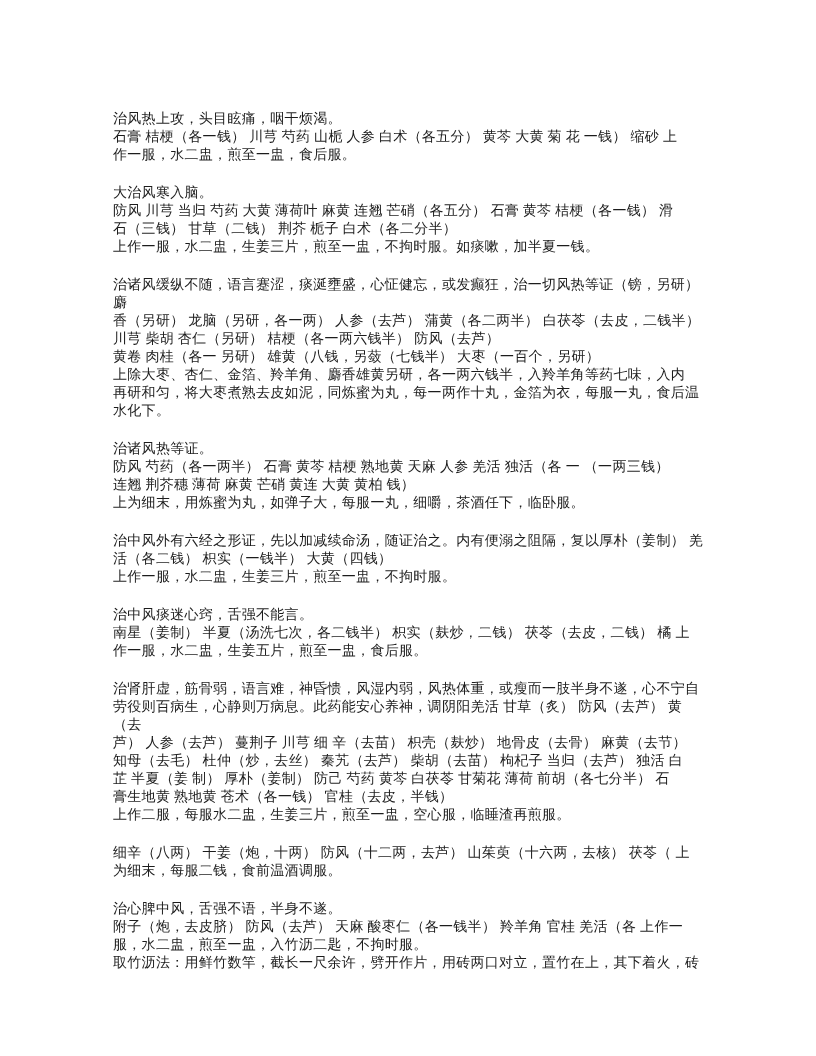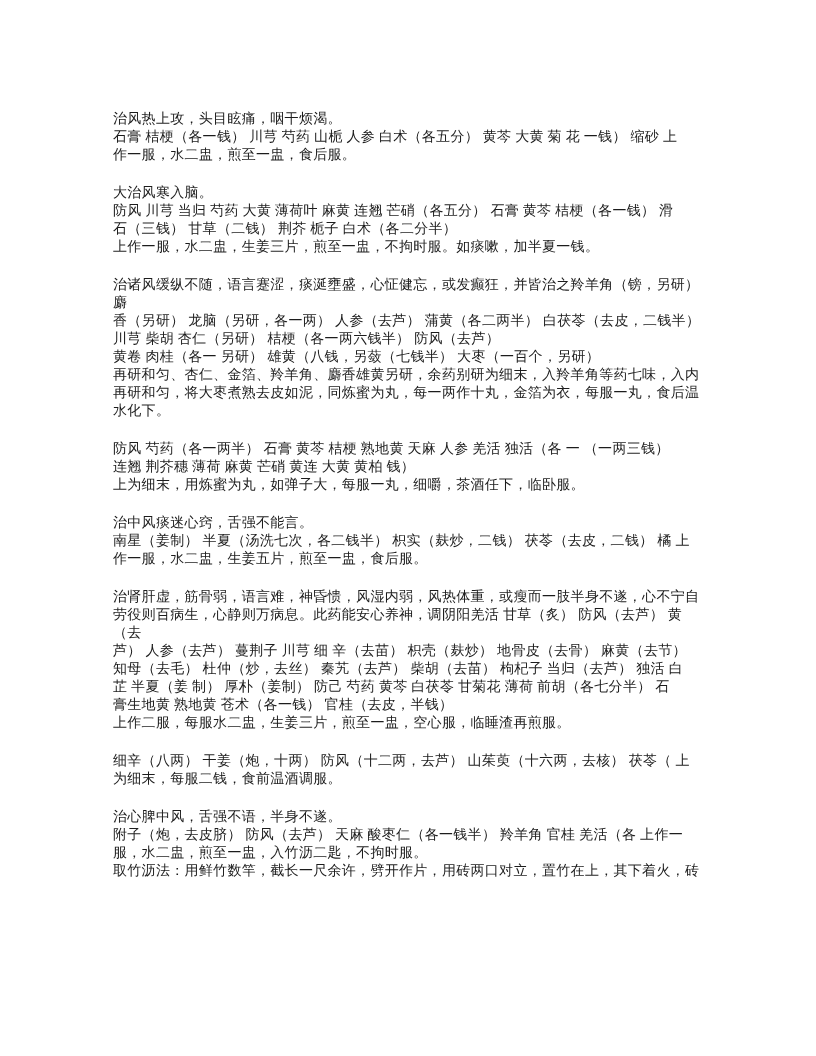--- a/index.html
+++ b/index.html
@@ -47,35 +47,41 @@
     </div>
 
     <div class="paragraph">
       <div class="line">大治风寒入脑。</div>
       <div class="line">防风 川芎 当归 芍药 大黄 薄荷叶 麻黄 连翘 芒硝（各五分） 石膏 黄芩 桔梗（各一钱） 滑</div>
       <div class="line">石（三钱） 甘草（二钱） 荆芥 栀子 白术（各二分半）</div>
       <div class="line">上作一服，水二盅，生姜三片，煎至一盅，不拘时服。如痰嗽，加半夏一钱。</div>
     </div>
 
     <div class="paragraph">
-      <div class="line">治诸风缓纵不随，语言蹇涩，痰涎壅盛，心怔健忘，或发癫狂，并皆治之羚羊角（镑，另研） 麝</div>
+      <div class="line">治诸风缓纵不随，语言蹇涩，痰涎壅盛，心怔健忘，或发癫狂，治一切风热等证（镑，另研） 麝</div>
       <div class="line">香（另研） 龙脑（另研，各一两） 人参（去芦） 蒲黄（各二两半） 白茯苓（去皮，二钱半）</div>
       <div class="line">川芎 柴胡 杏仁（另研） 桔梗（各一两六钱半） 防风（去芦）</div>
       <div class="line">黄卷 肉桂（各一 另研） 雄黄（八钱，另蔹（七钱半） 大枣（一百个，另研）</div>
-      <div class="line">再研和匀、杏仁、金箔、羚羊角、麝香雄黄另研，余药别研为细末，入羚羊角等药七味，入内</div>
+      <div class="line">上除大枣、杏仁、金箔、羚羊角、麝香雄黄另研，各一两六钱半，入羚羊角等药七味，入内</div>
       <div class="line">再研和匀，将大枣煮熟去皮如泥，同炼蜜为丸，每一两作十丸，金箔为衣，每服一丸，食后温</div>
       <div class="line">水化下。</div>
     </div>
 
     <div class="paragraph">
+      <div class="line">治诸风热等证。</div>
       <div class="line">防风 芍药（各一两半） 石膏 黄芩 桔梗 熟地黄 天麻 人参 羌活 独活（各 一 （一两三钱）</div>
       <div class="line">连翘 荆芥穗 薄荷 麻黄 芒硝 黄连 大黄 黄柏 钱）</div>
       <div class="line">上为细末，用炼蜜为丸，如弹子大，每服一丸，细嚼，茶酒任下，临卧服。</div>
     </div>
 
+    <div class="paragraph">
+      <div class="line">治中风外有六经之形证，先以加减续命汤，随证治之。内有便溺之阻隔，复以厚朴（姜制） 羌</div>
+      <div class="line">活（各二钱） 枳实（一钱半） 大黄（四钱）</div>
+      <div class="line">上作一服，水二盅，生姜三片，煎至一盅，不拘时服。</div>
+    </div>
 
     <div class="paragraph">
       <div class="line">治中风痰迷心窍，舌强不能言。</div>
       <div class="line">南星（姜制） 半夏（汤洗七次，各二钱半） 枳实（麸炒，二钱） 茯苓（去皮，二钱） 橘 上</div>
       <div class="line">作一服，水二盅，生姜五片，煎至一盅，食后服。</div>
     </div>
 
     <div class="paragraph">
       <div class="line">治肾肝虚，筋骨弱，语言难，神昏愦，风湿内弱，风热体重，或瘦而一肢半身不遂，心不宁自</div>
       <div class="line">劳役则百病生，心静则万病息。此药能安心养神，调阴阳羌活 甘草（炙） 防风（去芦） 黄 （去</div>

